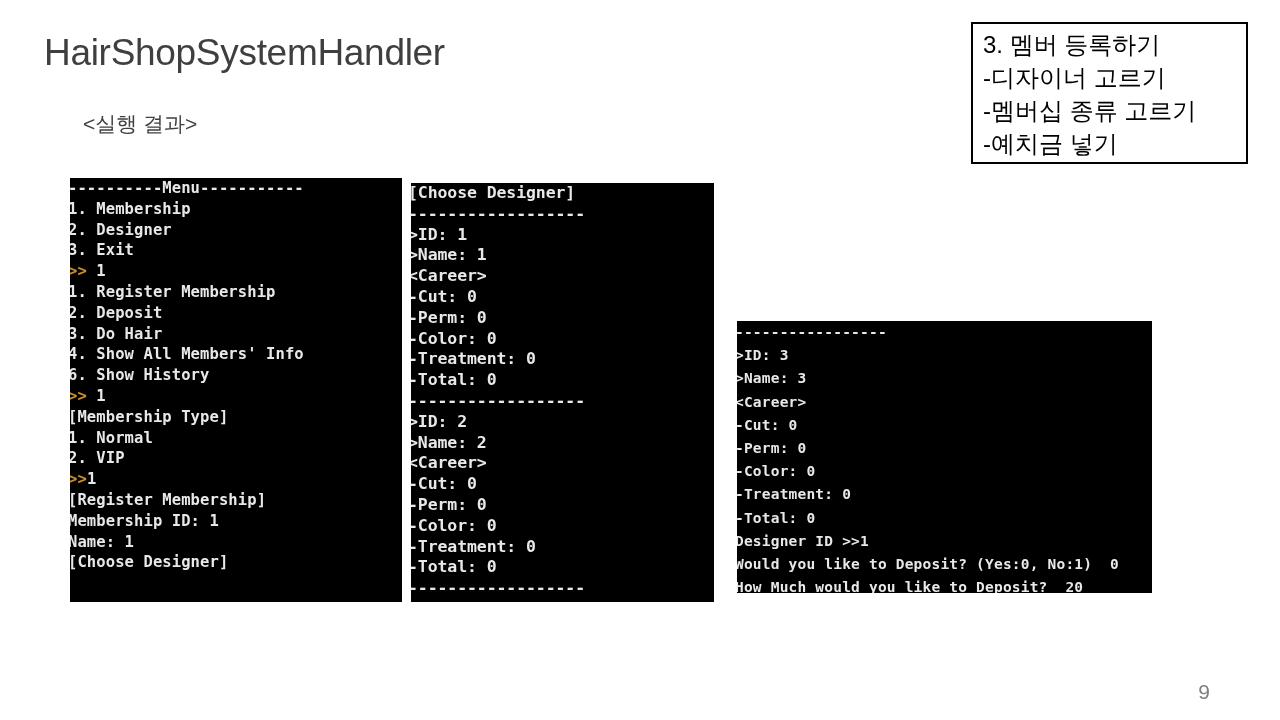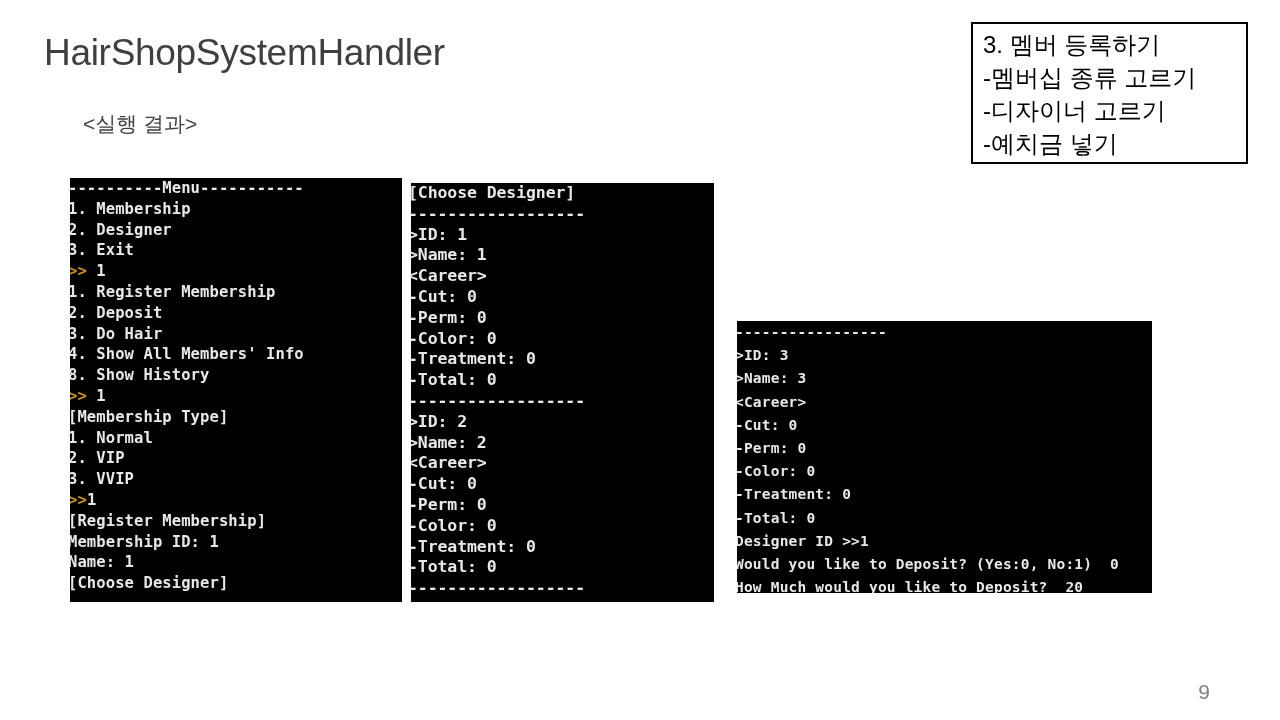--- a/index.html
+++ b/index.html
@@ -123,41 +123,40 @@
 </style>
 </head>
 <body>
 
 <div class="slide-title">HairShopSystemHandler</div>
 
 <div class="slide-subtitle">&lt;실행 결과&gt;</div>
 
 <div class="notes-box">
   <div class="notes-line">3. 멤버 등록하기</div>
+  <div class="notes-line">-디자이너 고르기</div>
   <div class="notes-line">-멤버십 종류 고르기</div>
-  <div class="notes-line">-디자이너 고르기</div>
   <div class="notes-line">-예치금 넣기</div>
 </div>
 
 <div class="term" id="term-menu">
     <div class="line">----------Menu-----------</div>
     <div class="line">1. Membership</div>
     <div class="line">2. Designer</div>
     <div class="line">3. Exit</div>
     <div class="line"><span class="prompt">&gt;&gt;</span> 1</div>
     <div class="line">1. Register Membership</div>
     <div class="line">2. Deposit</div>
     <div class="line">3. Do Hair</div>
     <div class="line">4. Show All Members' Info</div>
-    <div class="line">8. Show History</div>
+    <div class="line">6. Show History</div>
     <div class="line"><span class="prompt">&gt;&gt;</span> 1</div>
     <div class="line">[Membership Type]</div>
     <div class="line">1. Normal</div>
     <div class="line">2. VIP</div>
-    <div class="line">3. VVIP</div>
     <div class="line"><span class="prompt">&gt;&gt;</span>1</div>
     <div class="line">[Register Membership]</div>
     <div class="line">Membership ID: 1</div>
     <div class="line">Name: 1</div>
     <div class="line">[Choose Designer]</div>
   </div>
 
 <div class="term" id="term-designer">
     <div class="line">[Choose Designer]</div>
     <div class="line">------------------</div>

